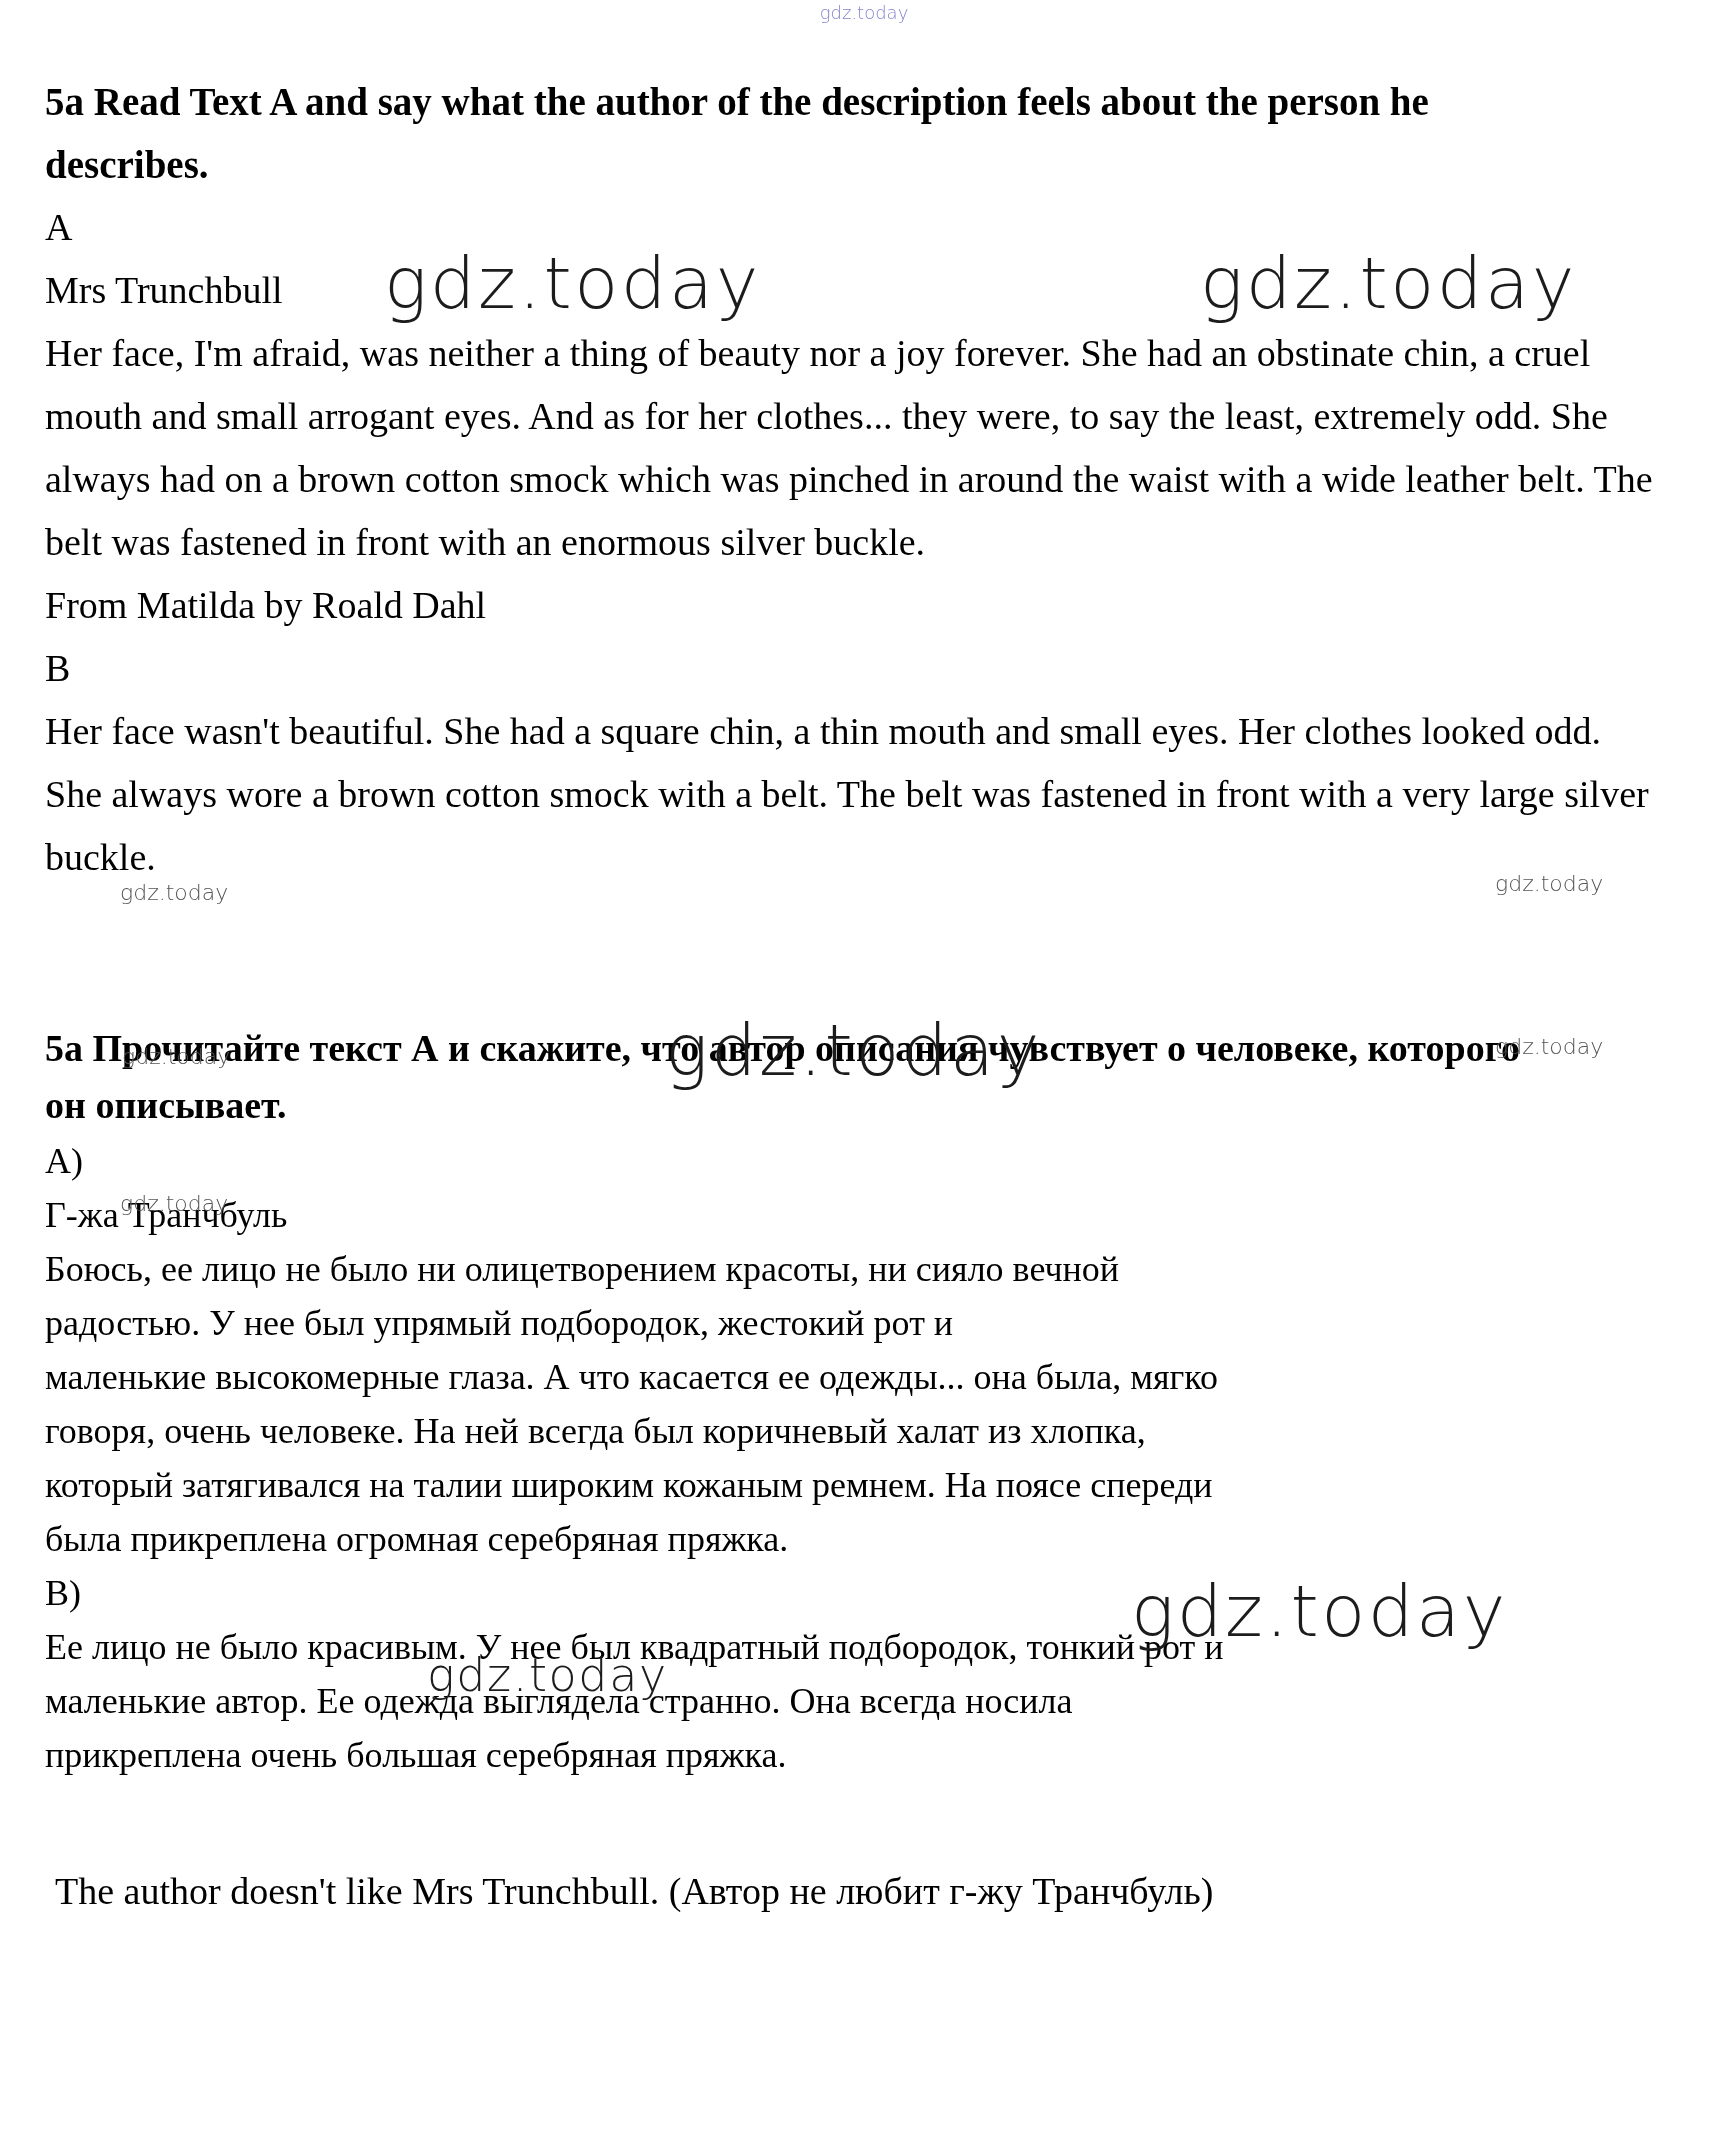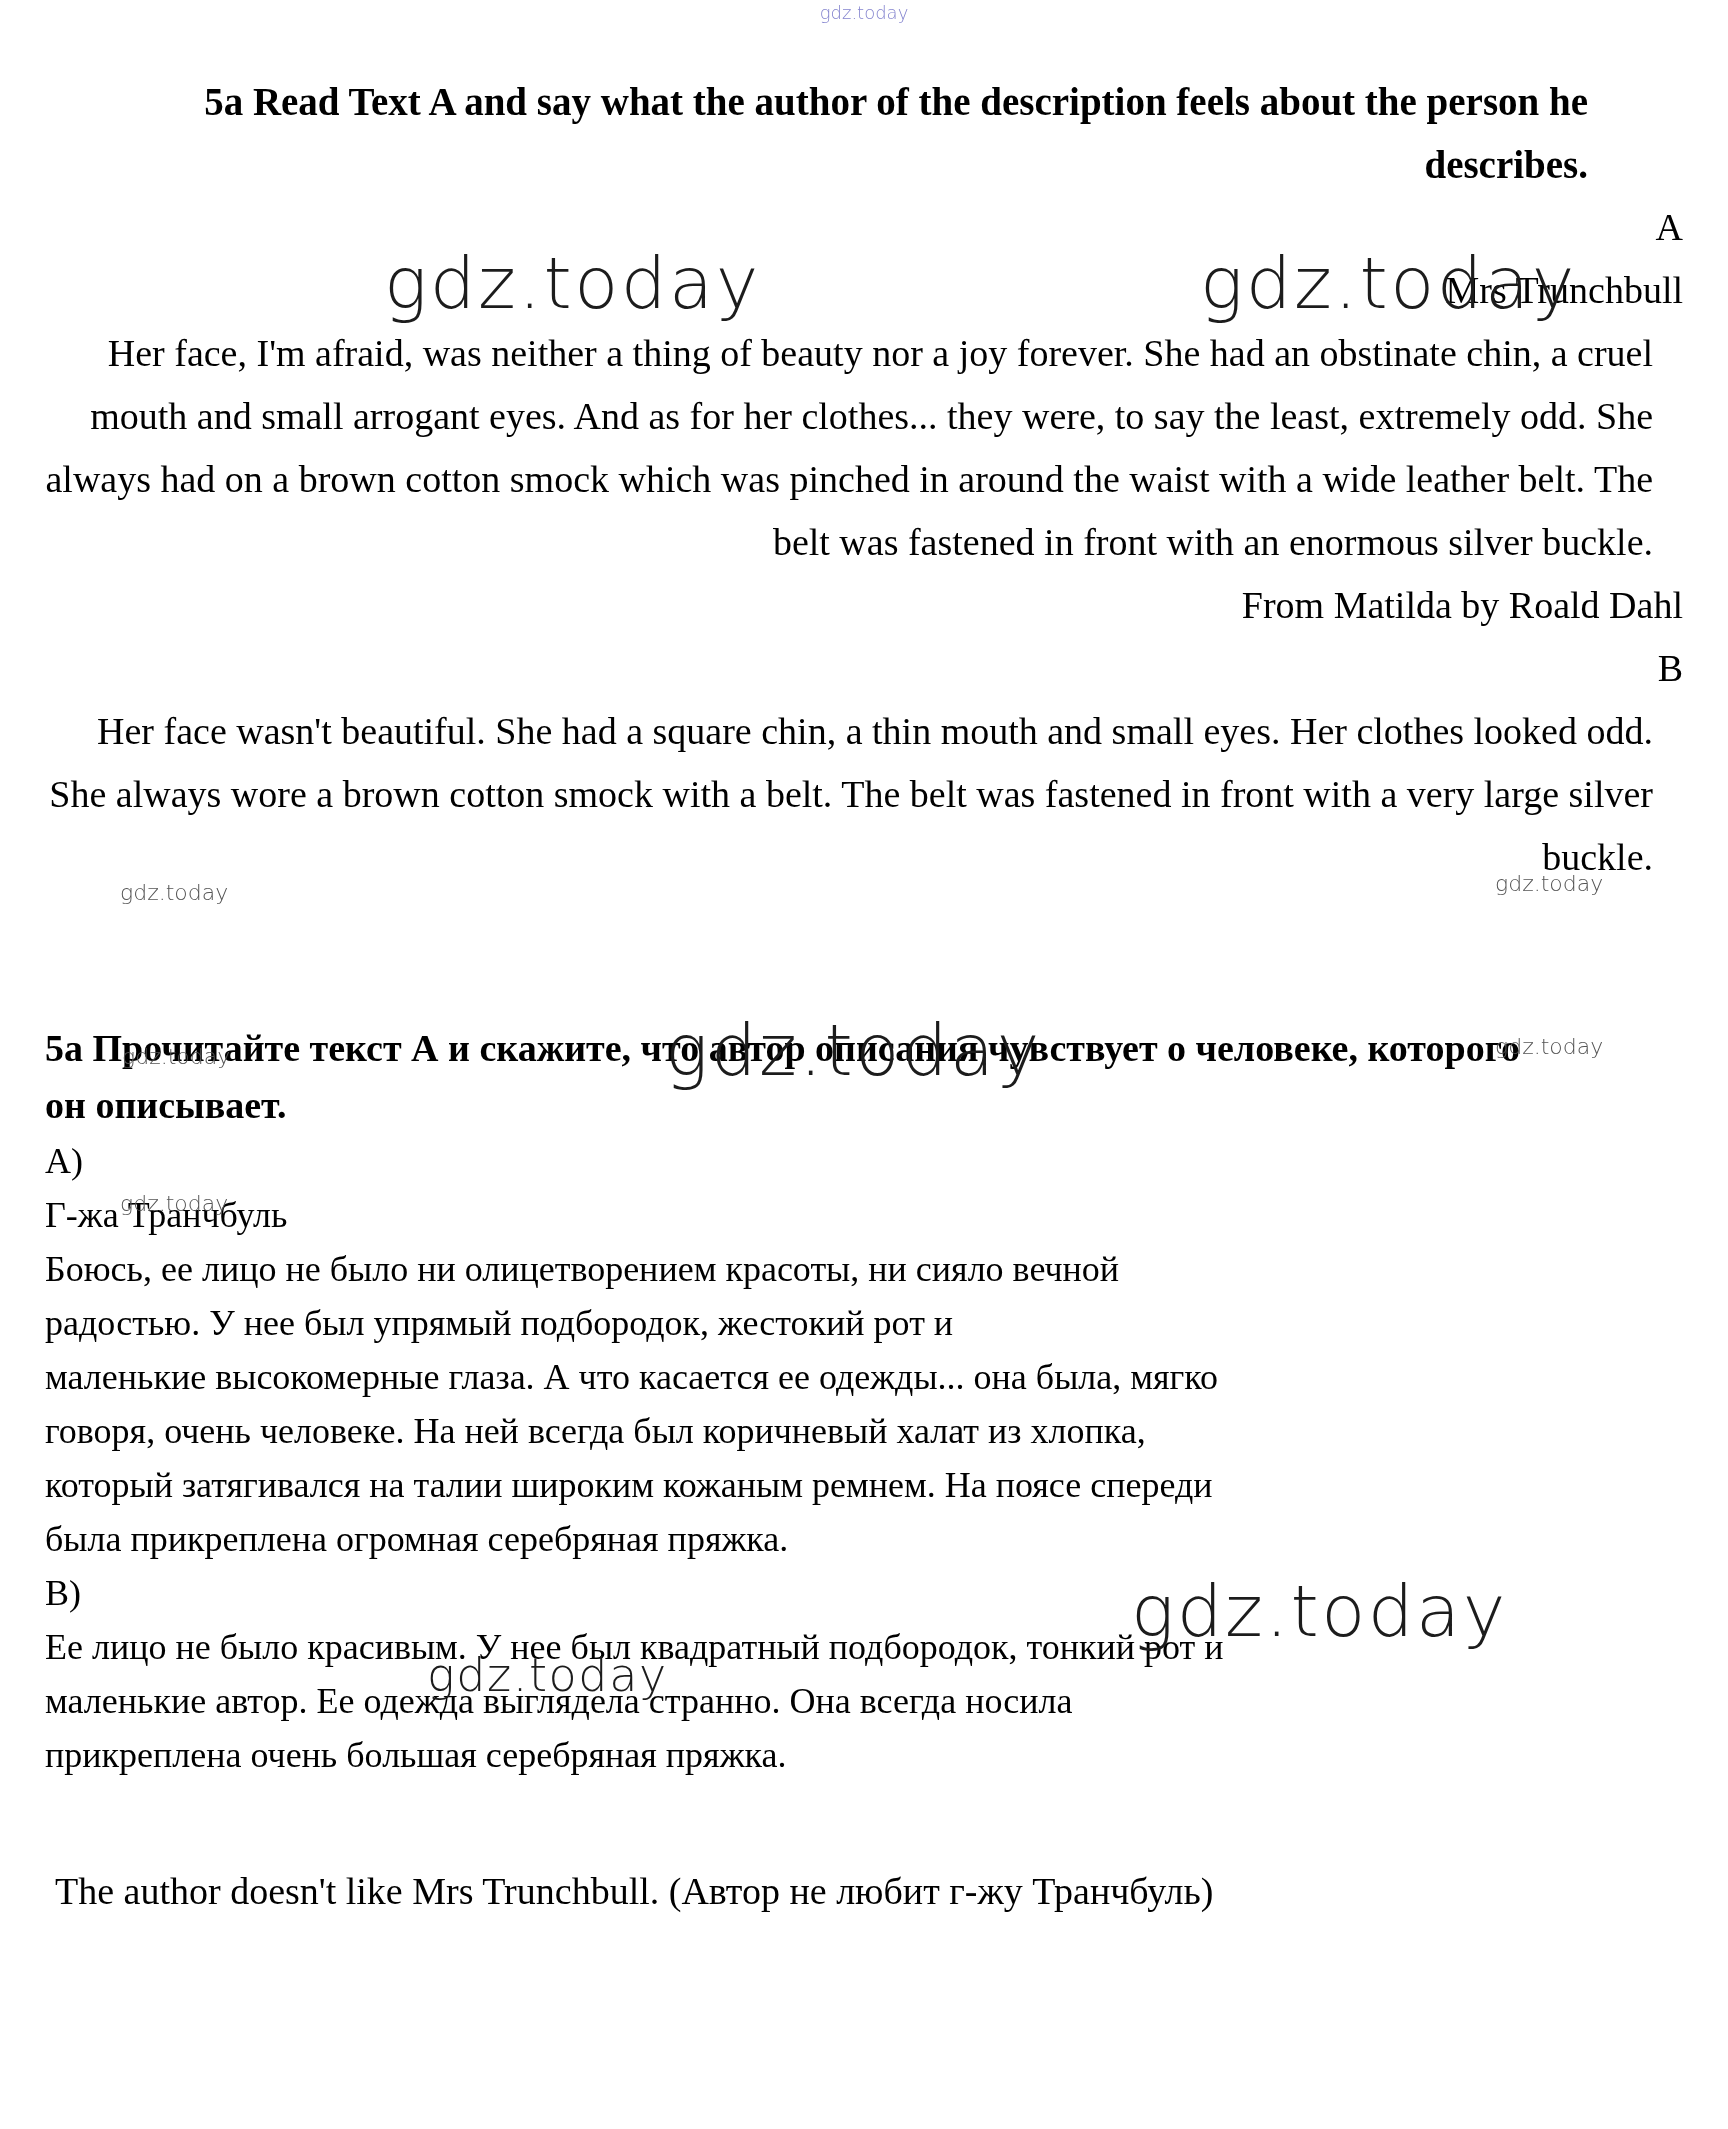--- a/index.html
+++ b/index.html
@@ -15,21 +15,20 @@
     box-sizing: border-box;
     padding: 70px 45px 0 45px;
     overflow: hidden;
     font-family: "Liberation Serif", serif;
     color: #000000;
   }
   
   .en {
     font-size: 38px;
     line-height: 63px;
-    text-align: right;
   }
   .h {
     font-size: 39px;
     font-weight: 700;
     margin: 0;
     max-width: 1543px;
   }
   .en .line { margin: 0; }
   .en .para { margin: 0; max-width: 1608px; }
   .spacer { height: 131px; }

